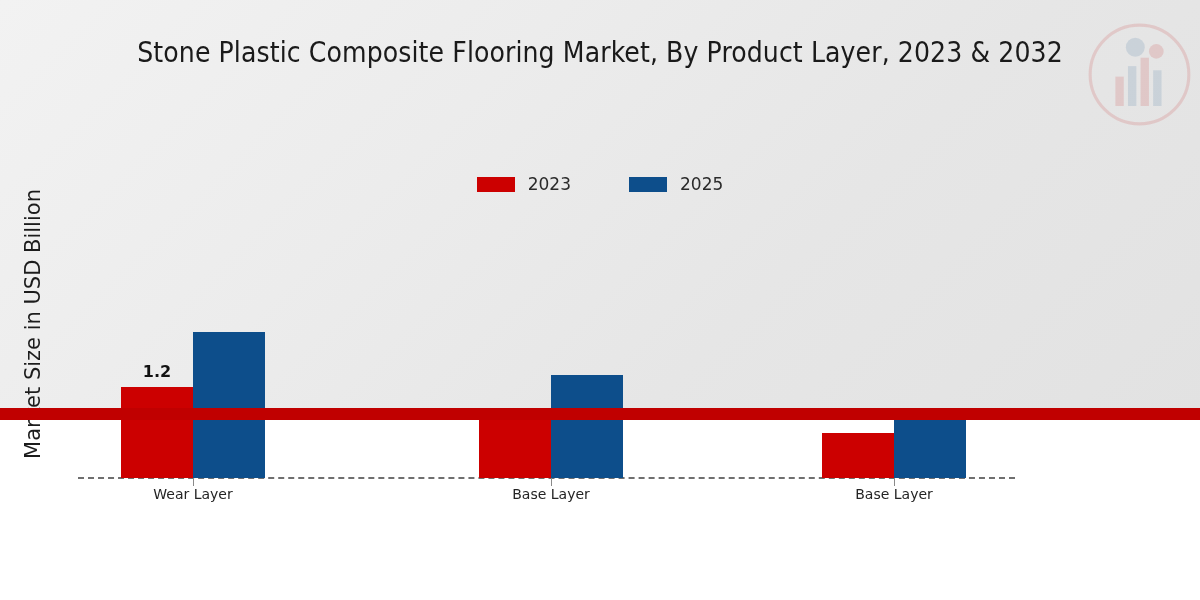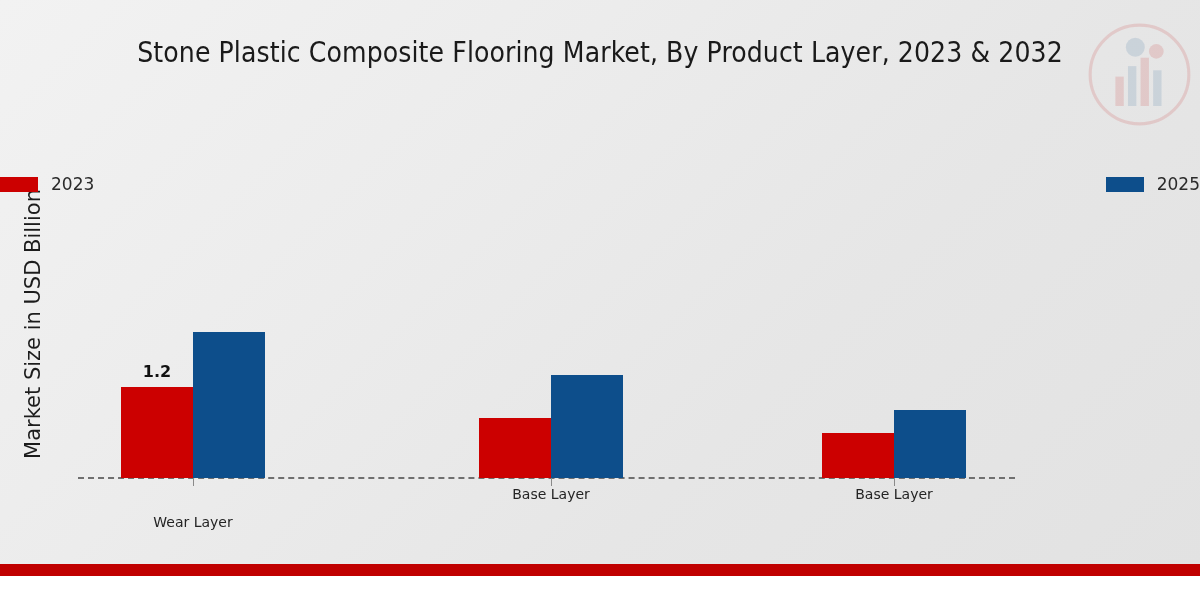--- a/index.html
+++ b/index.html
@@ -8,21 +8,21 @@
   }
   body {
     width: 1200px;
     height: 600px;
     overflow: hidden;
     font-family: "DejaVu Sans", "Liberation Sans", sans-serif;
   }
   #page {
     position: relative;
     width: 1200px;
-    height: 576px;
+    height: 420px;
     background: linear-gradient(135deg, #f2f2f2 0%, #ececec 35%, #e6e6e6 65%, #e2e2e2 100%);
     box-sizing: border-box;
   }
   
   #watermark {
     position: absolute;
     right: 8px;
     top: 22px;
     width: 105px;
     height: 105px;
@@ -56,21 +56,21 @@
     color: #1c1c1c;
     white-space: nowrap;
   }
   
   #legend {
     position: absolute;
     left: 0;
     right: 0;
     top: 174px;
     display: flex;
-    justify-content: space-between;
+    justify-content: center;
     align-items: center;
     gap: 58px;
   }
   .legend-item {
     display: flex;
     align-items: center;
     gap: 13px;
   }
   .legend-swatch {
     width: 38px;
@@ -187,21 +187,21 @@
         <div class="group" style="left: 479px; width: 144px;">
           <div class="bar" style="height: 59.882px; background: rgb(204, 0, 0);"></div>
           <div class="bar" style="height: 103.088px; background: rgb(13, 78, 139);"></div>
         </div>
         <div class="group" style="left: 822px; width: 144px;">
           <div class="bar" style="height: 44.722px; background: rgb(204, 0, 0);"></div>
           <div class="bar" style="height: 68.22px; background: rgb(13, 78, 139);"></div>
         </div>
       </div>
   <div class="tick" style="left: 193px;"></div>
-      <div class="cat-label" style="left: 193px; margin-top: 28px;">Wear Layer</div>
+      <div class="cat-label" style="left: 193px;">Wear Layer</div>
       <div class="tick" style="left: 551px;"></div>
       <div class="cat-label" style="left: 551px;">Base Layer</div>
       <div class="tick" style="left: 894px;"></div>
       <div class="cat-label" style="left: 894px;">Base Layer</div>
     </div>
 
   <div id="bottom-band"></div>
 </div>
 
 </body></html>

